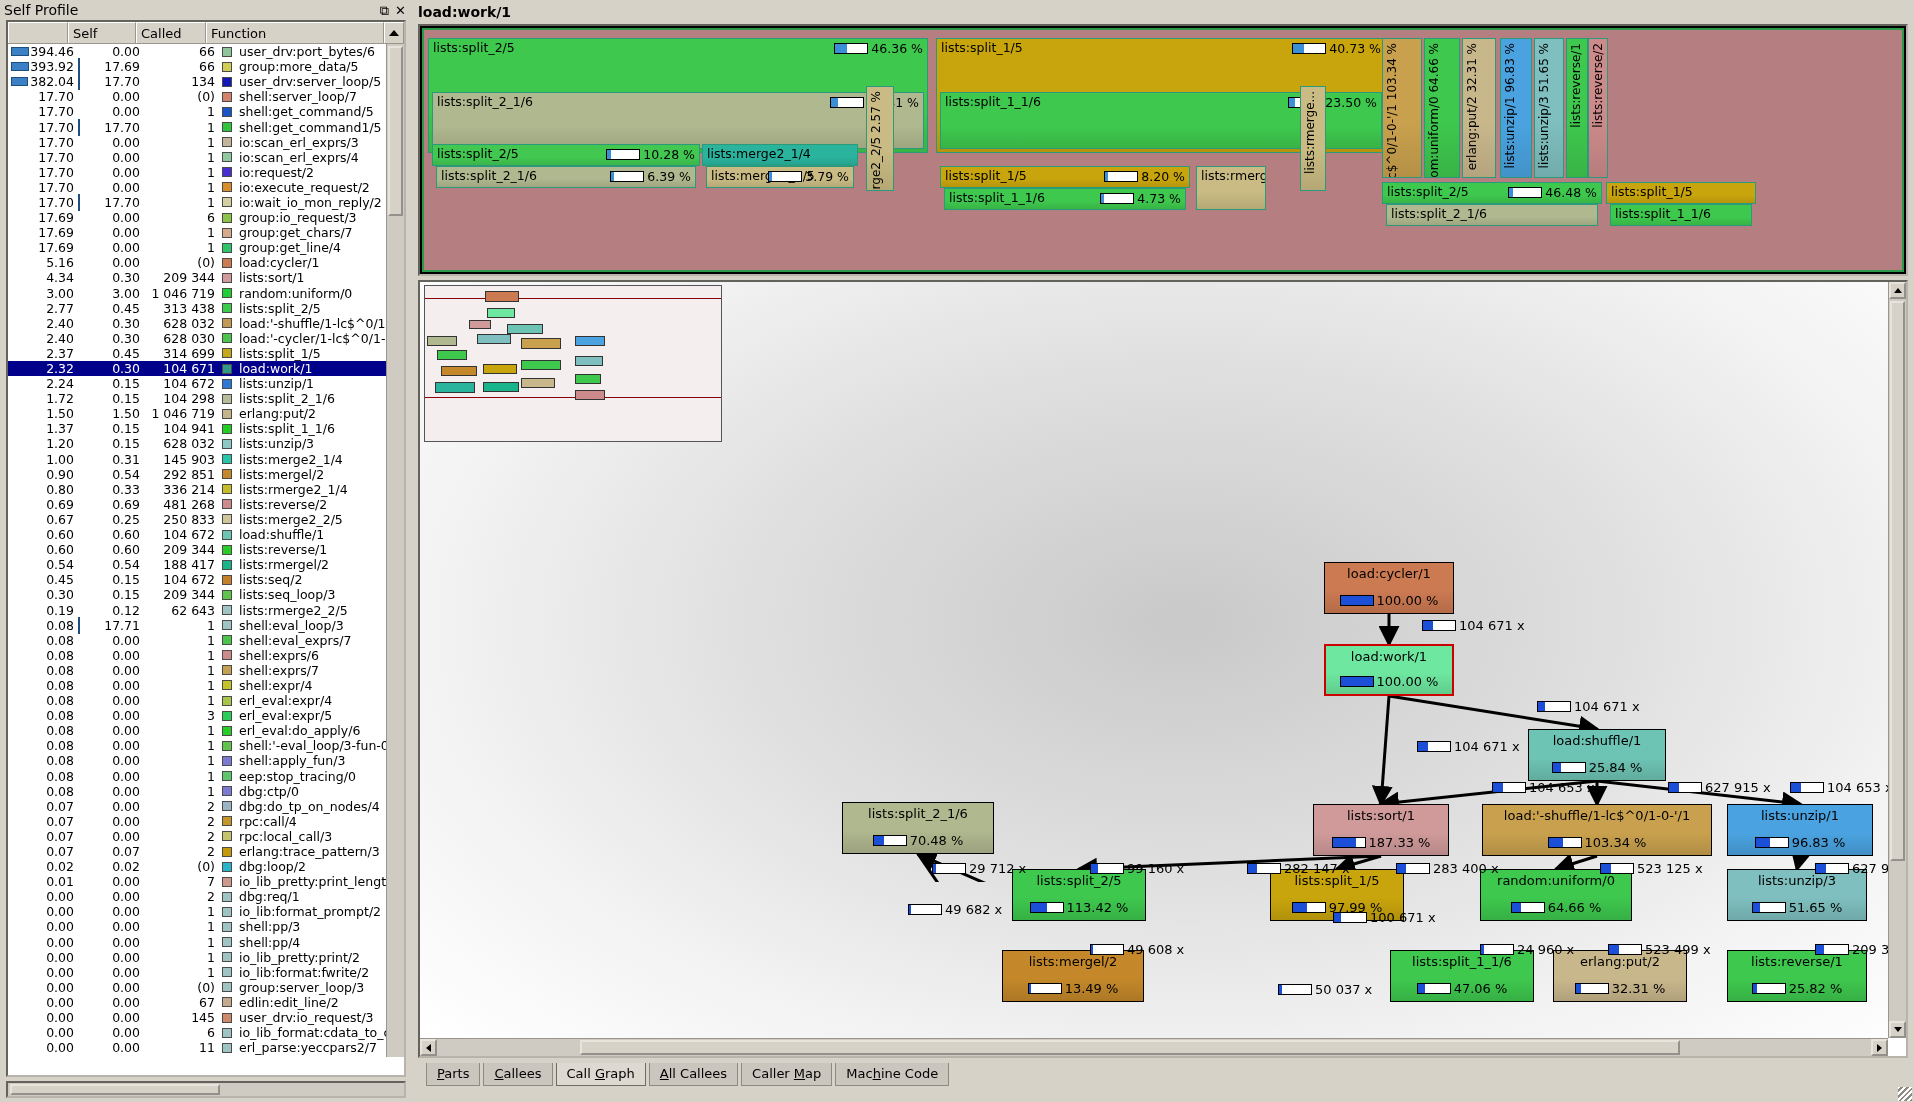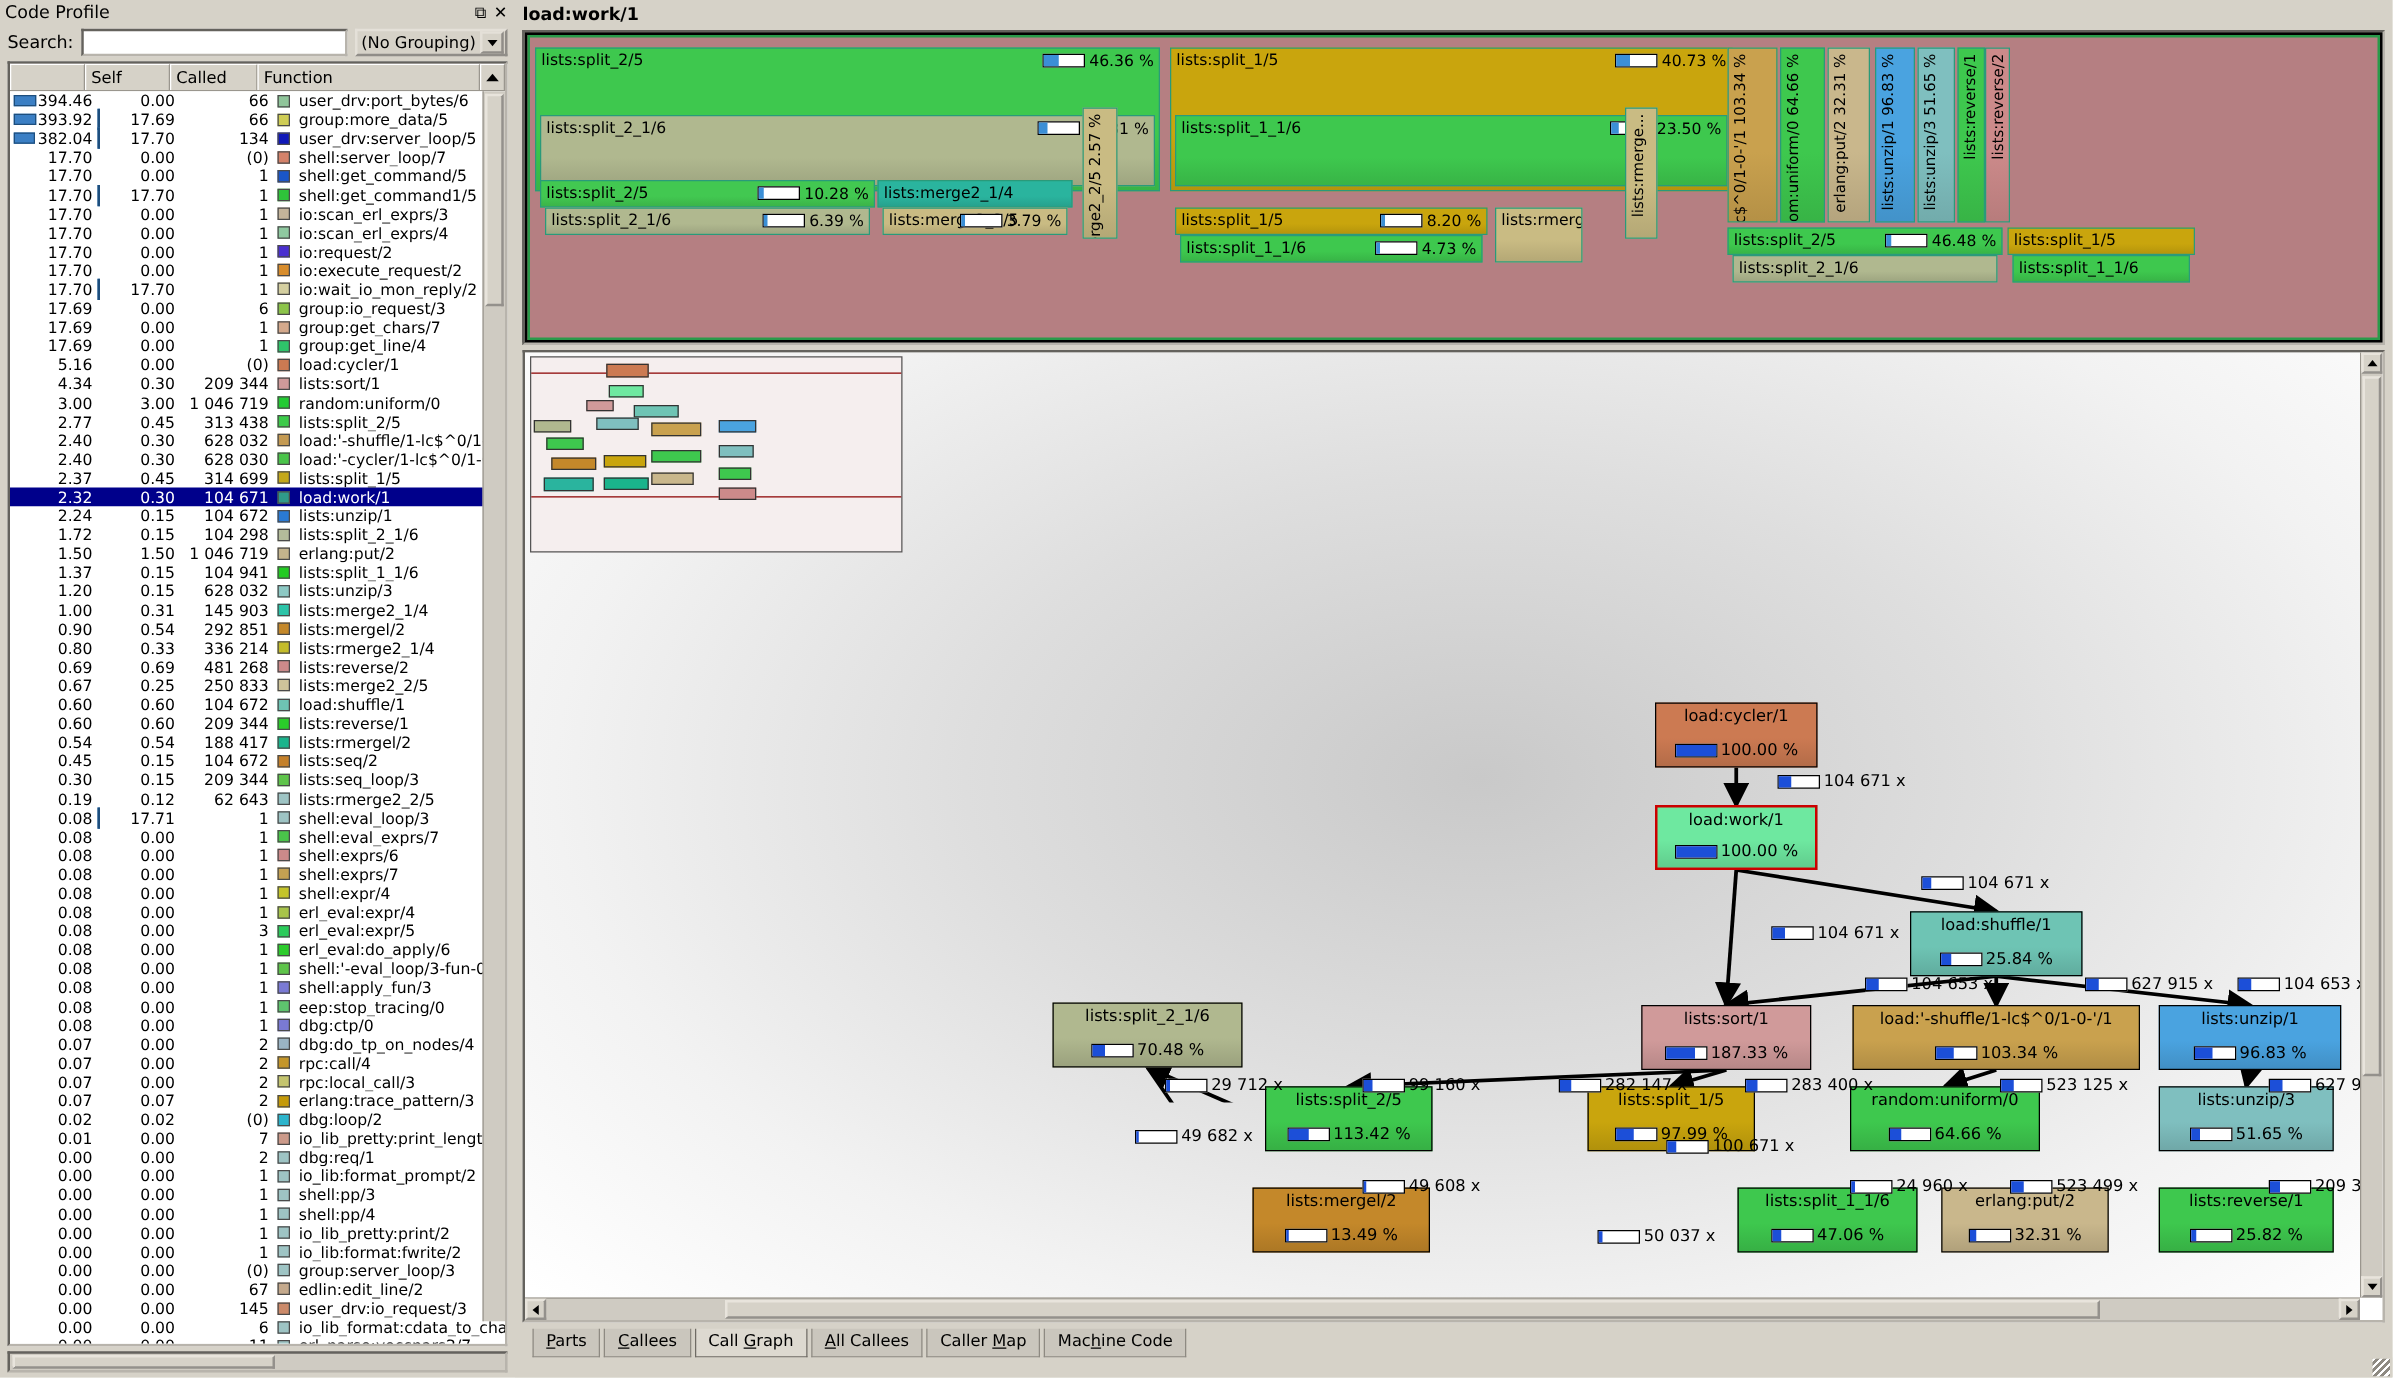--- a/index.html
+++ b/index.html
@@ -171,37 +171,27 @@
   .btab .u { text-decoration:underline; }
   #statusbar { height:16px; background:#d6d2c8; }
   #statusbar .grip { float:right; width:14px; height:14px; margin:1px 2px 0 0;
      background:repeating-linear-gradient(135deg,#fff 0 2px,#8e8a82 2px 4px); }
 </style>
 </head>
 <body>
 
 <div id="left-dock">
   <div class="dock-title">
-    <div class="t"><span>Code Profile</span></div>
+    <div class="t"><span>Self Profile</span></div>
     <div class="dock-btns">
       <span>⧉</span>
       <span>✕</span>
     </div>
   </div>
 
-  <div class="search-row">
-    <label>Search:</label>
-    <input id="search-input" value="" placeholder="" style="">
-    <div class="combo">
-      <span class="lbl">(No Grouping)</span>
-      <span class="arrow-box">
-          <i></i>
-        </span>
-    </div>
-  </div>
 
   <div id="table-wrap">
     <div class="thead">
       <div class="th th-incl"></div>
       <div class="th th-self">Self</div>
       <div class="th th-called">Called</div>
       <div class="th th-func">Function</div>
       <div class="th th-scroll">
           <i></i>
         </div>

